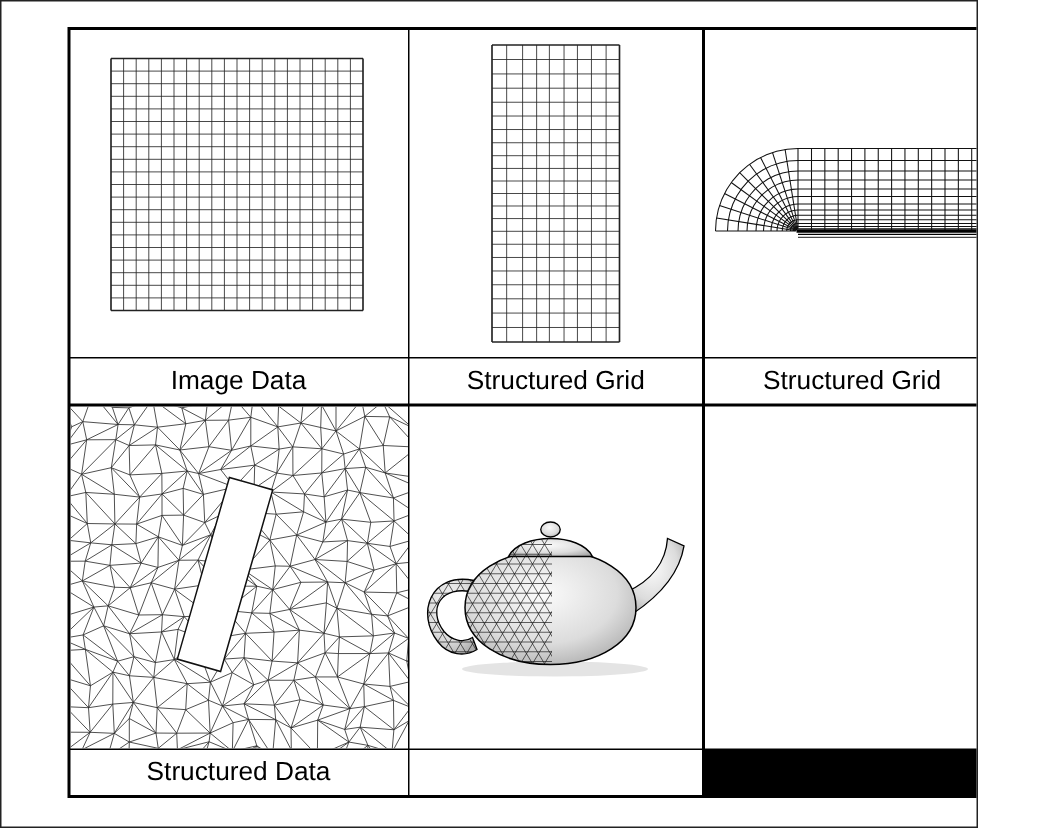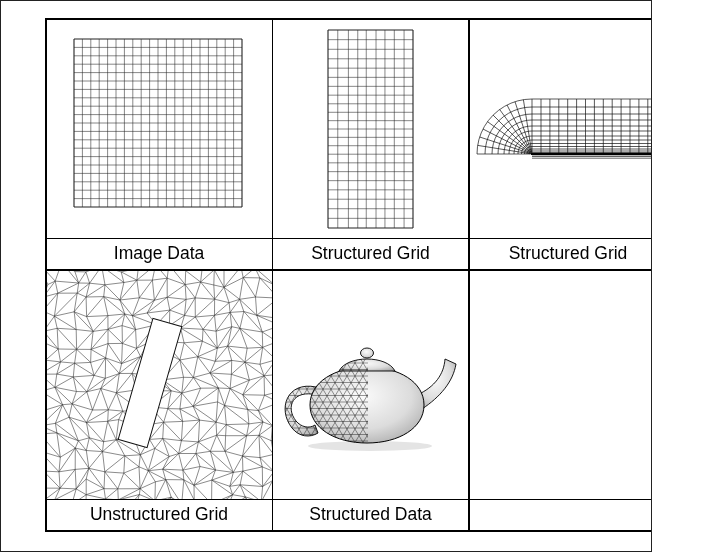--- a/index.html
+++ b/index.html
@@ -1108,18 +1108,17 @@
                 <line x1="102" y1="174" x2="178" y2="48"></line>
                 <line x1="110" y1="48" x2="186" y2="174"></line>
                 <line x1="110" y1="174" x2="186" y2="48"></line>
               </g>
           </g>
         </g>
       </svg>
     </div>
     <div class="cell"></div>
 
-    <div class="cell caption">Unstructured Grid</div>
     <div class="cell caption">Structured Data</div>
     <div class="cell caption"></div>
 
   </div>
 </div>
 
 </body></html>

